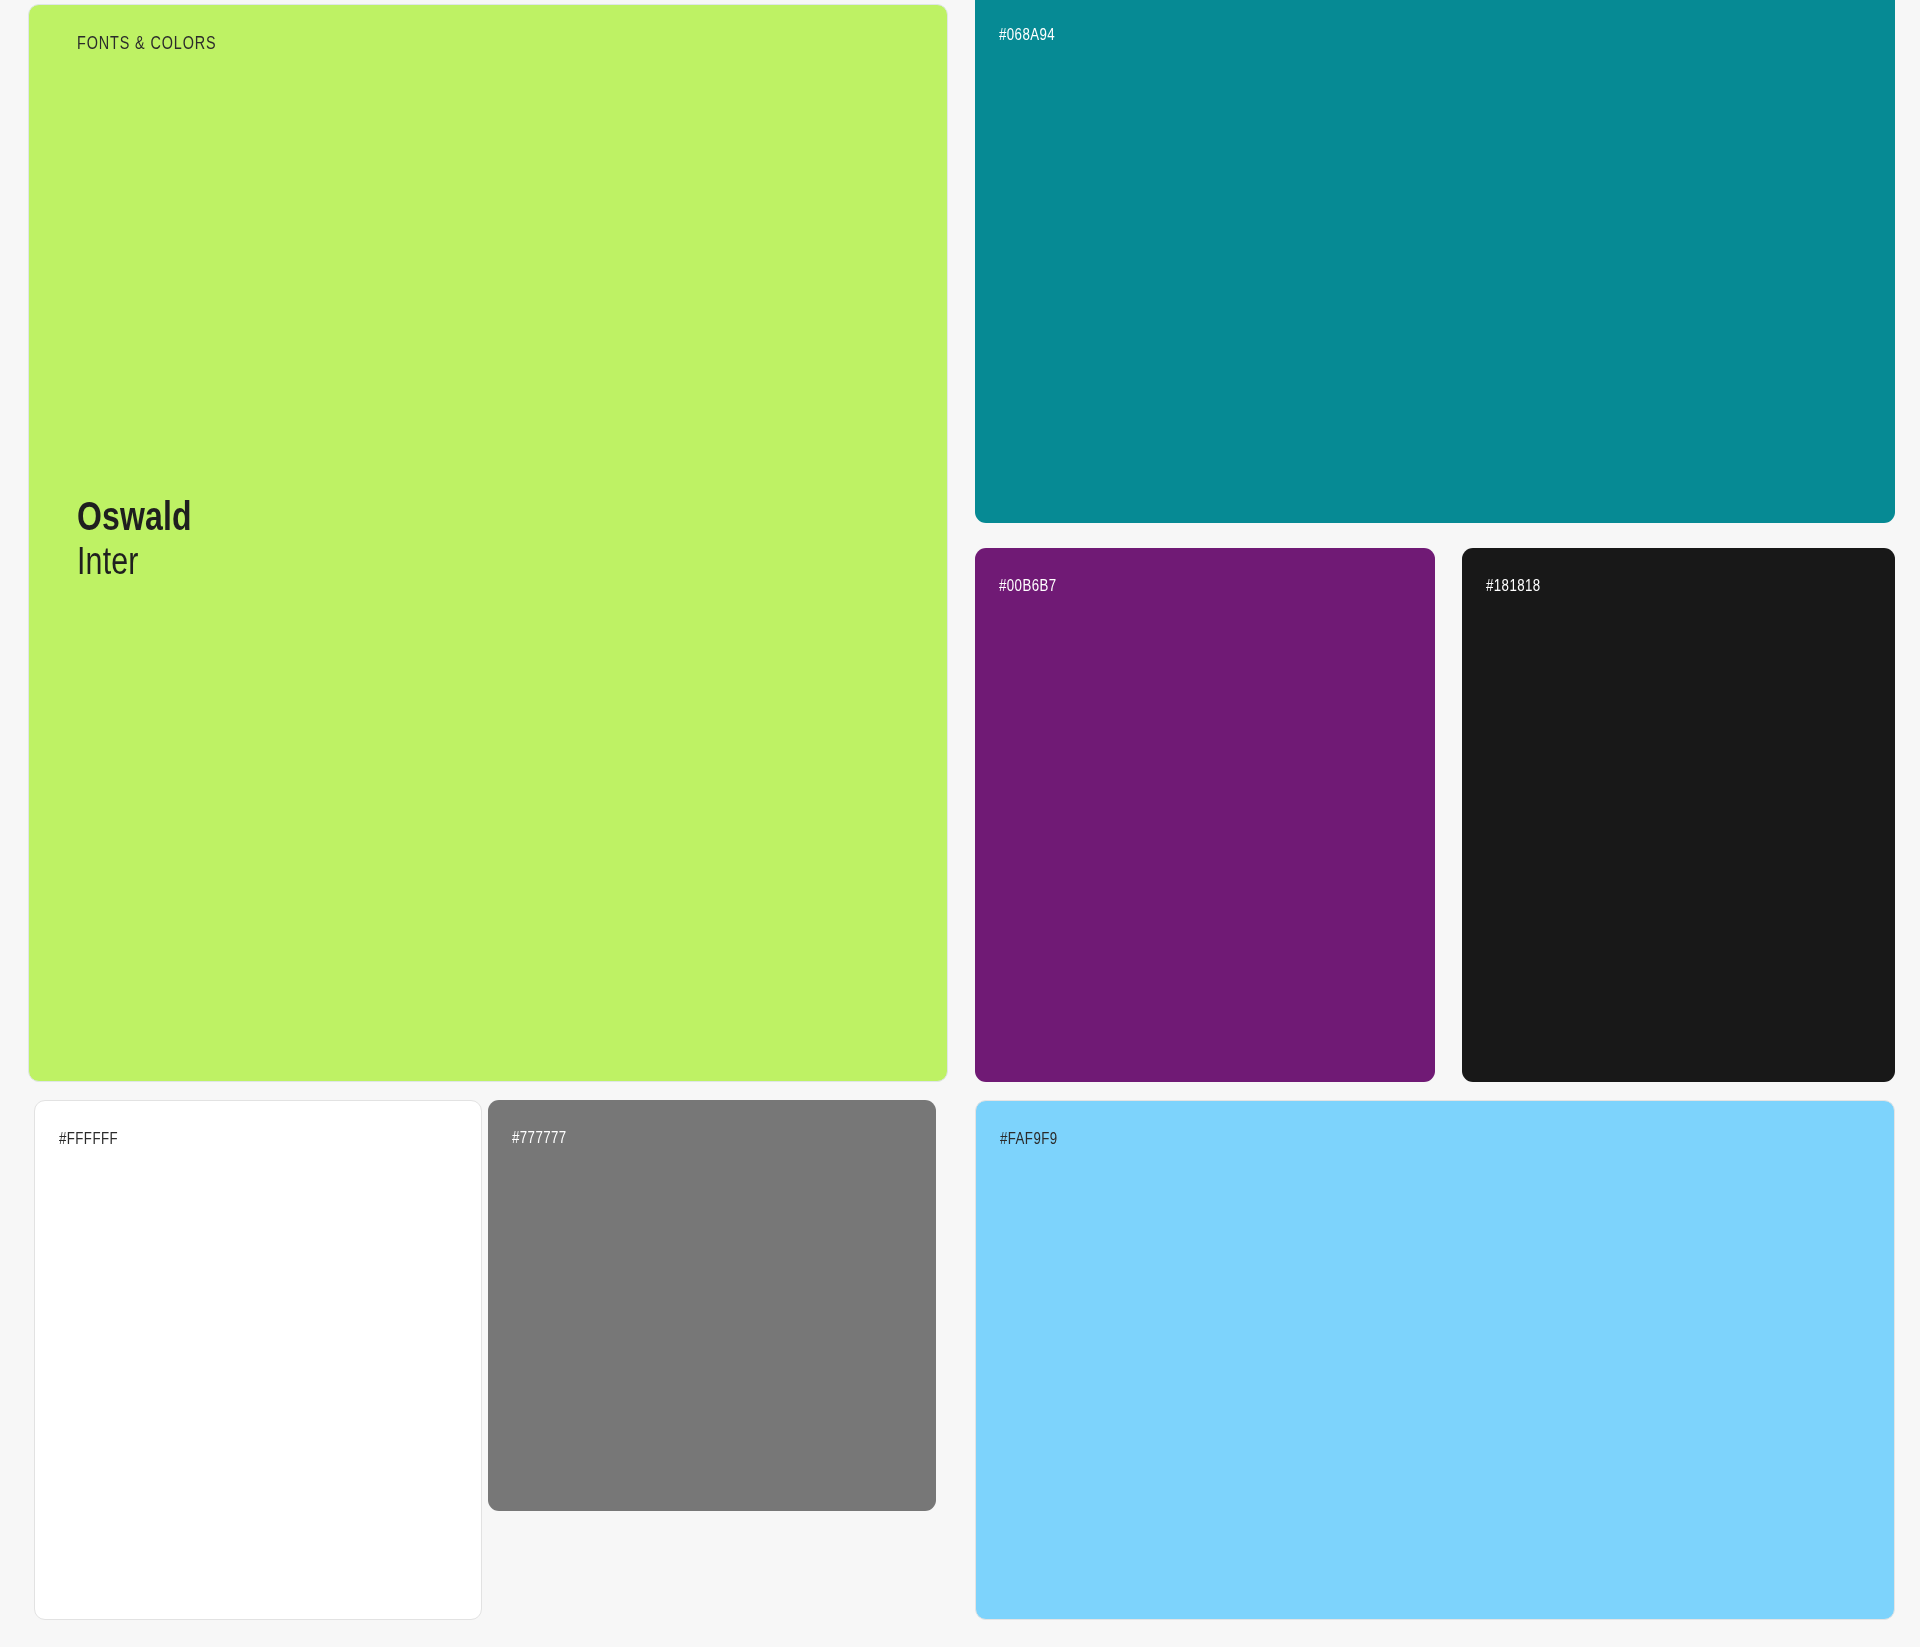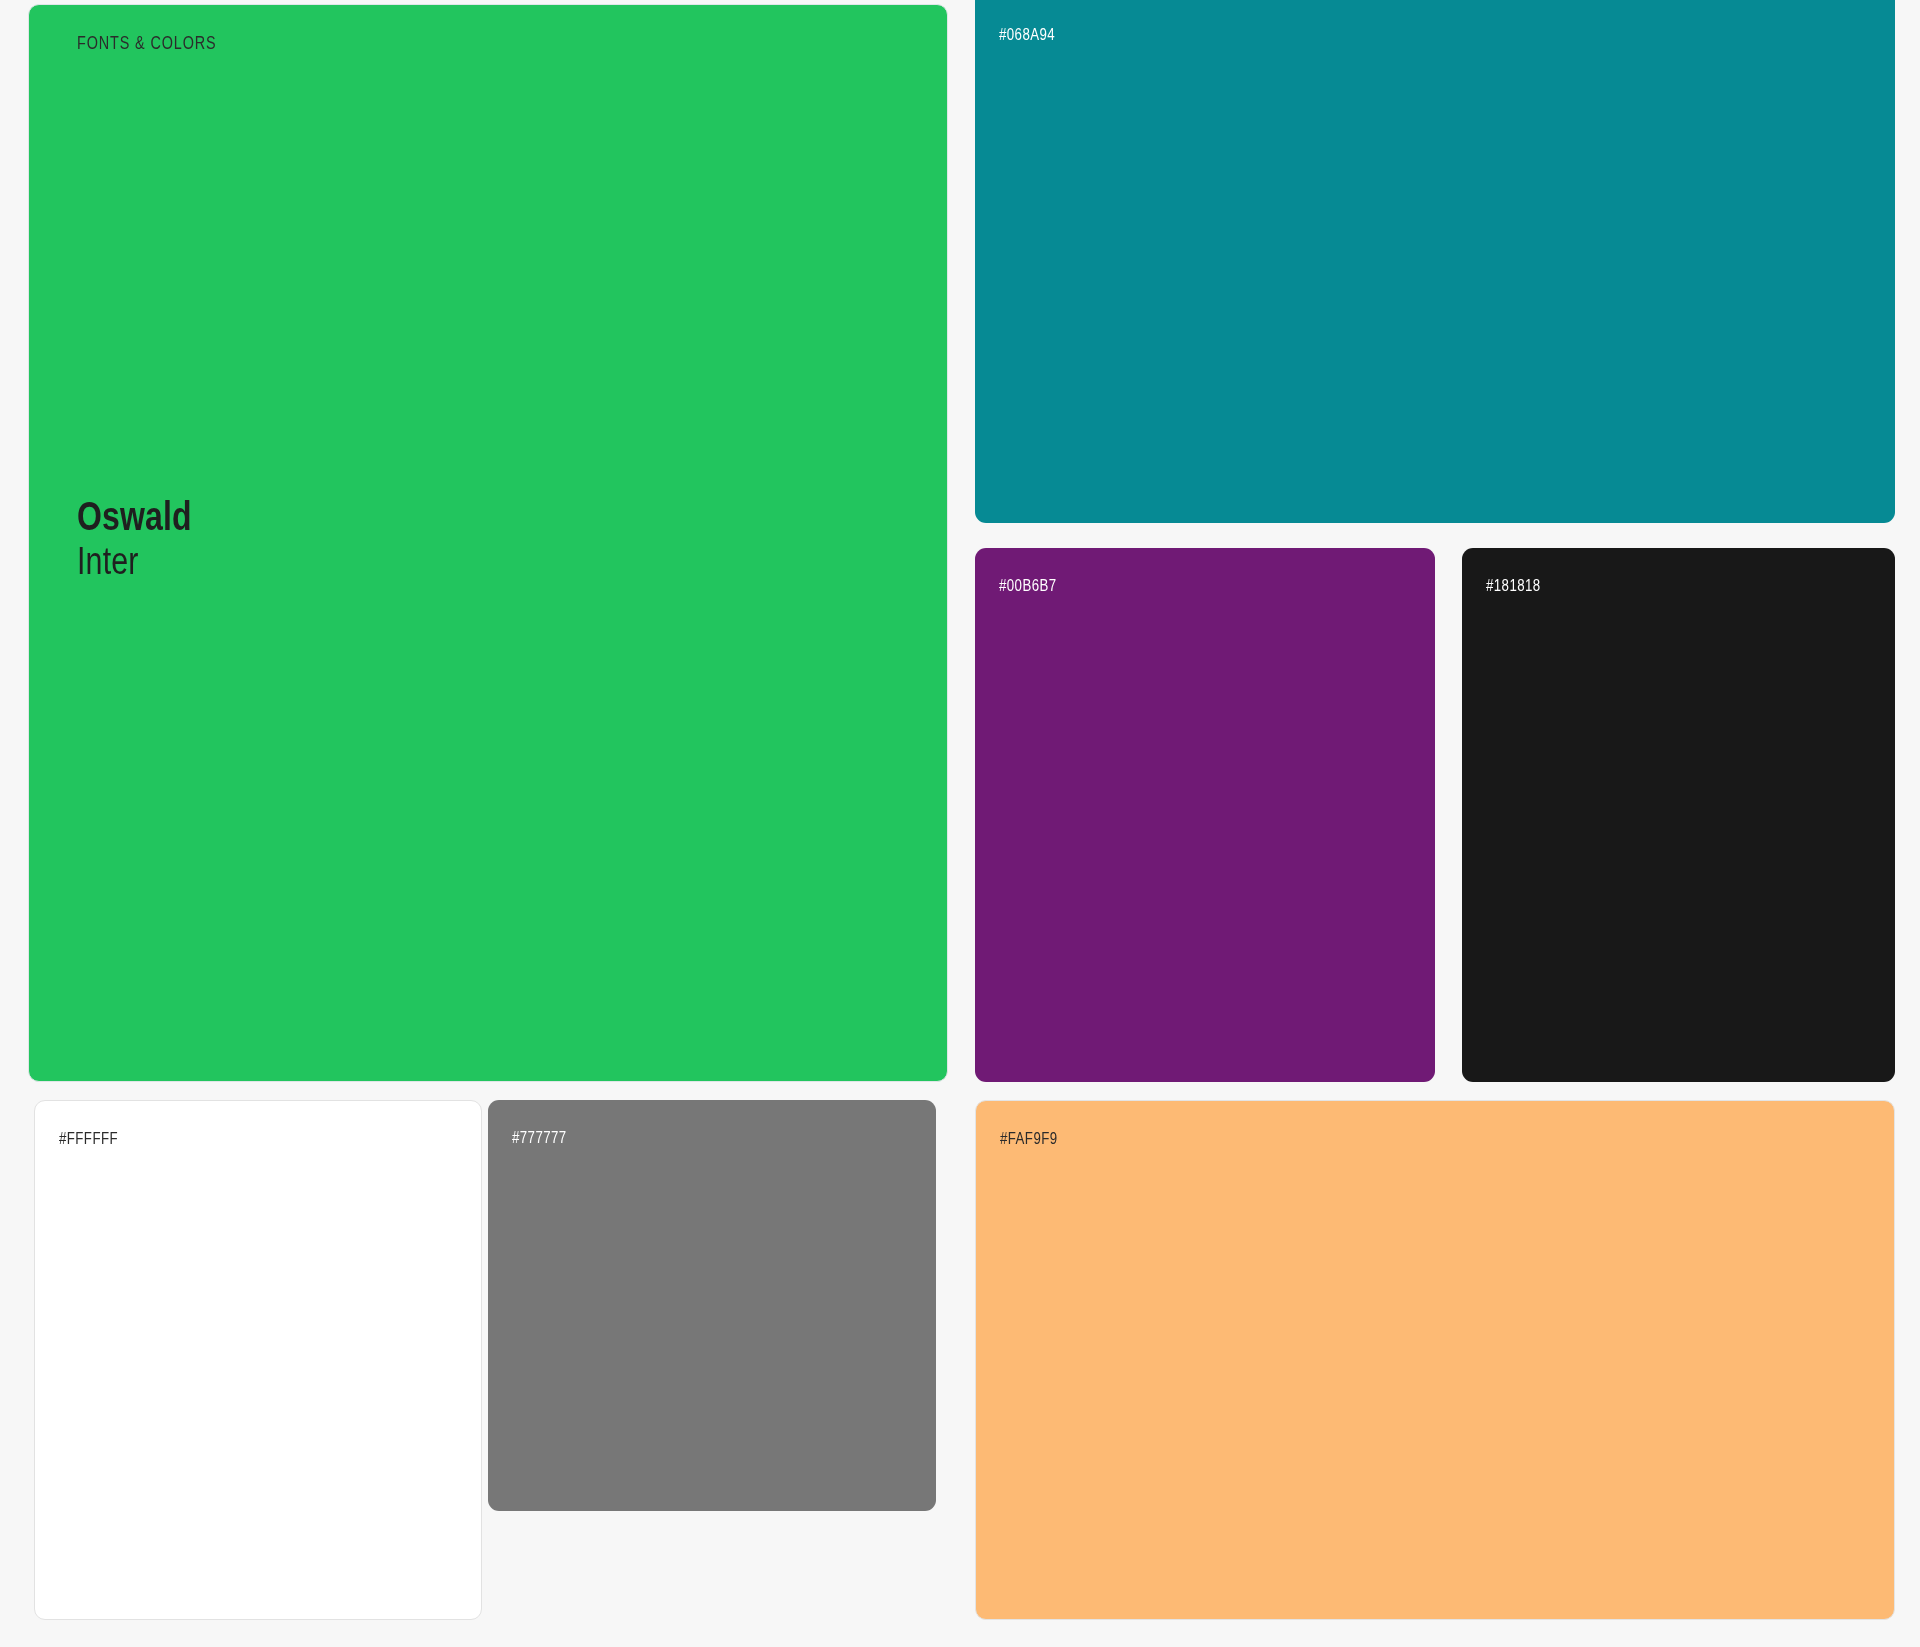--- a/index.html
+++ b/index.html
@@ -172,21 +172,21 @@
   .swatch-dark .card-label { top: 28px; }
   .swatch-white .card-label { top: 28px; }
   .swatch-gray .card-label { top: 28px; }
   .swatch-offwhite .card-label { top: 28px; }
 </style>
 </head>
 <body style="background: rgb(247, 247, 247);">
 
 <div class="board">
 
-  <section class="card fonts-card" style="background-color: #22c55e; border-color: rgb(223, 230, 231);">
+  <section class="card fonts-card" style="background-color: #bef264; border-color: rgb(223, 230, 231);">
 
     <div class="fonts-card-title">FONTS &amp; COLORS</div>
 
     <div class="font-names">
       <div class="font-name-primary">Oswald</div>
       <div class="font-name-secondary">Inter</div>
     </div>
 
   </section>
 
@@ -203,17 +203,17 @@
   </section>
 
   <section class="card swatch-white" style="background-color: rgb(255, 255, 255);">
     <span class="card-label" style="color: rgb(43, 43, 43);">#FFFFFF</span>
   </section>
 
   <section class="card swatch-gray" style="background-color: rgb(119, 119, 119);">
     <span class="card-label" style="color: rgb(255, 255, 255);">#777777</span>
   </section>
 
-  <section class="card swatch-offwhite" style="background-color: #fdba74;">
+  <section class="card swatch-offwhite" style="background-color: #7dd3fc;">
     <span class="card-label" style="color: rgb(43, 43, 43);">#FAF9F9</span>
   </section>
 
 </div>
 
 </body></html>

